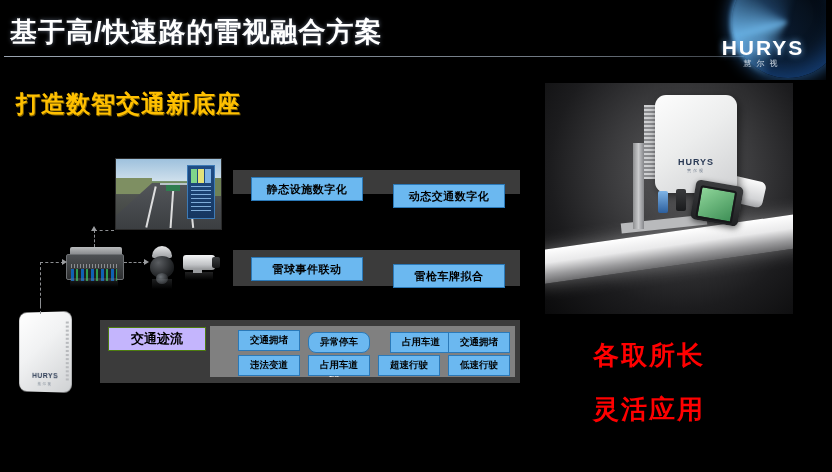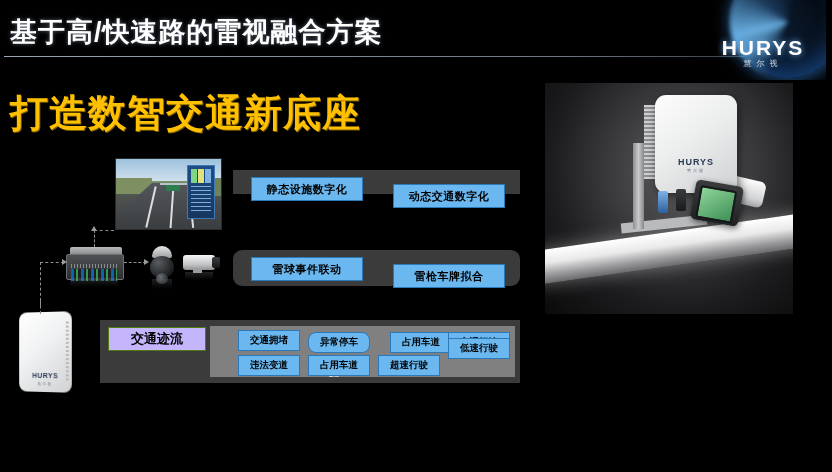--- a/index.html
+++ b/index.html
@@ -39,22 +39,22 @@
     font-size:21px;font-weight:bold;letter-spacing:2px;color:#fff;
     text-shadow:0 0 6px rgba(120,190,255,.9);
   }
   .logo-sub{
     position:absolute;left:14px;top:58px;width:110px;text-align:center;
     font-size:8px;letter-spacing:5px;color:#cfd8e3;
   }
 
   
   .headline{
-    position:absolute;left:10px;top:88px;
-    font-size:38px;font-weight:bold;color:#FFC000;letter-spacing:1px;
+    position:absolute;left:16px;top:88px;
+    font-size:24px;font-weight:bold;color:#FFC000;letter-spacing:1px;
     text-shadow:1px 1px 0 #7a5c00;
   }
 
   
   .photo{
     position:absolute;left:545px;top:83px;width:248px;height:231px;
     background:
       radial-gradient(ellipse at 55% 38%,#5d5d5f 0%,#3a3a3c 38%,#1c1c1e 68%,#0a0a0b 100%);
     overflow:hidden;
   }
@@ -194,21 +194,21 @@
   .dash-v,.dash-h{position:absolute;}
   .dash-v{width:0;border-left:1px dashed #8d8f92;}
   .dash-h{height:0;border-top:1px dashed #8d8f92;}
   .arrow{position:absolute;width:0;height:0;}
   .arrow-up{border-left:3px solid transparent;border-right:3px solid transparent;border-bottom:5px solid #9a9c9f;}
   .arrow-right{border-top:3px solid transparent;border-bottom:3px solid transparent;border-left:5px solid #9a9c9f;}
 
   
   .panel{position:absolute;background:#3b3b3b;}
   .panel-a{left:233px;top:170px;width:287px;height:24px;}
-  .panel-b{left:233px;top:250px;width:287px;height:36px;border-radius:9px;}
+  .panel-b{left:233px;top:250px;width:287px;height:36px;}
   .panel-c{left:100px;top:320px;width:420px;height:63px;}
   .panel-inner{position:absolute;left:110px;top:6px;width:305px;height:51px;background:#808080;}
 
   .chip{
     position:absolute;background:#6BB8F0;border:1px solid #2b79b8;
     color:#000;font-size:11px;font-weight:bold;
     display:flex;align-items:center;justify-content:center;
     letter-spacing:.5px;
   }
   .chip-a1{left:18px;top:7px;width:110px;height:22px;}
@@ -350,18 +350,20 @@
       <div class="vlabel">交通事件</div>
 
       <div class="cell" style="left:28px;top:4px;width:60px;height:19px;">交通拥堵</div>
       <div class="cell" style="left:98px;top:6px;width:60px;height:19px;border-radius:8px;">异常停车</div>
       <div class="cell" style="left:168px;top:6px;width:60px;height:19px;margin-left:12px;">占用车道</div>
       <div class="cell" style="left:238px;top:6px;width:60px;height:19px;">交通拥堵</div>
 
       <div class="cell" style="left:28px;top:29px;width:60px;height:19px;">违法变道</div>
       <div class="cell" style="left:98px;top:29px;width:60px;height:19px;">占用车道</div>
       <div class="cell" style="left:168px;top:29px;width:60px;height:19px;">超速行驶</div>
-      <div class="cell" style="left:238px;top:12px;width:60px;height:19px;">低速行驶</div>
-    </div>
-  </div>
-
+      <div class="cell" style="left:238px;top:29px;width:60px;height:19px;">低速行驶</div>
+    </div>
+  </div>
+
+  <div class="slogan slogan1">各取所长</div>
+  <div class="slogan slogan2">灵活应用</div>
 
 </div>
 
 </body></html>

